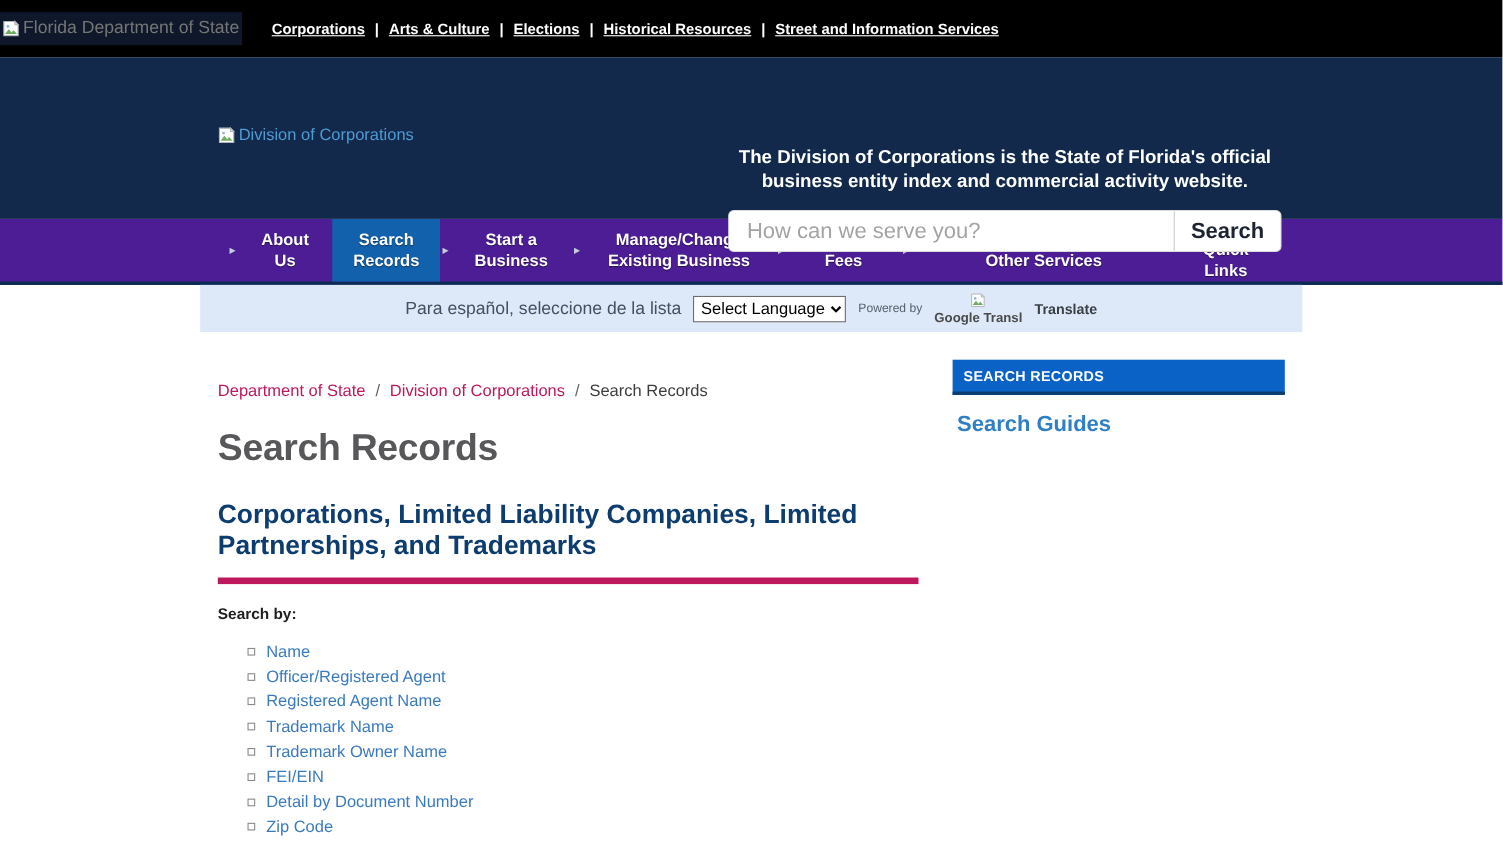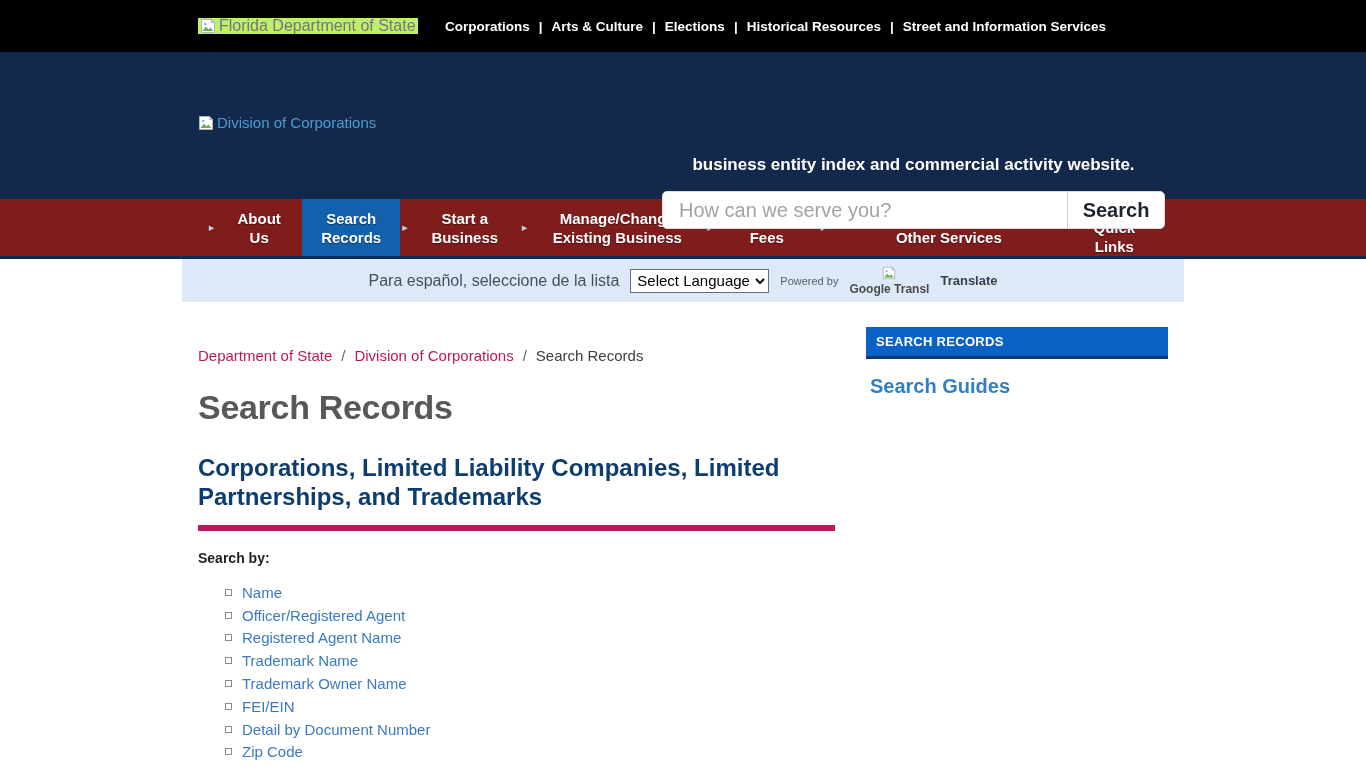--- a/index.html
+++ b/index.html
@@ -6,45 +6,45 @@
   html,body { margin:0; padding:0; }
   body {
     width:1366px; height:768px; overflow:hidden;
     background:#ffffff;
     font-family:"Liberation Sans", sans-serif;
   }
 
   
   .topbar { height:52px; background:#000000; display:flex; align-items:center; }
   .logo-ph {
-    margin-left:198px; width:220px; height:16px; background:#bef264;
+    width:220px; height:30px; background:#0f172a;
     display:flex; align-items:center; gap:3px; padding:0 2px; overflow:hidden; flex:none;
   }
   .logo-ph .alt { color:#767676; font-size:16px; white-space:nowrap; }
   .topnav { margin-left:27px; display:flex; align-items:center; gap:9px;
-            color:#ffffff; font-weight:bold; font-size:13.5px; white-space:nowrap; }
+            color:#ffffff; font-weight:bold; font-size:13.5px; white-space:nowrap;text-decoration:underline; }
   .topnav a { color:#ffffff; text-decoration:none; }
   .topnav .pipe { color:#ffffff; }
 
   
   .hero { height:147px; background:#12294b; position:relative; }
   .div-logo { position:absolute; left:198px; top:62px; display:flex; align-items:center; gap:3px; }
   .div-logo .alt { color:#4e9bd4; font-size:15px; }
   .hero-right { position:absolute; left:662px; top:80px; width:503px; text-align:center; }
   .tagline { color:#ffffff; font-weight:bold; font-size:17px; line-height:22px; margin:0 0 15px; }
   .searchbox { display:flex; height:38px; background:#ffffff; border-radius:5px;
                overflow:hidden; border:1px solid #dcdcdc; }
   .searchbox input { flex:1; border:none; outline:none; font-size:20px; padding:0 16px;
                      color:#333333; font-family:inherit; min-width:0; }
   .searchbox input::placeholder { color:#a3a3a3; }
   .searchbox button { width:97px; background:#ffffff; border:none; border-left:1px solid #cccccc;
                       font-size:20px; font-weight:bold; color:#1d2430; font-family:inherit; cursor:pointer; }
 
   
-  .mainnav { height:60px; background:#7f1d1d; border-bottom:3px solid #0a2c52;
+  .mainnav { height:60px; background:#4c1d95; border-bottom:3px solid #0a2c52;
              display:flex; justify-content:center; align-items:stretch; }
   .nav-arrow { color:#c3cedd; font-size:11px; display:flex; align-items:center; margin:0 2px; }
   .nav-arrow::before { content:"▸"; }
   .nav-item { display:flex; align-items:center; padding:0 18px; cursor:pointer; }
   .nav-item .lbl { display:block; color:#ffffff; font-weight:bold; font-size:15px;
                    line-height:19px; text-align:center; text-shadow:0 1px 1px rgba(0,0,0,.45); }
   .nav-item.active { background:#1261ac; }
   .nav-i0 .lbl { max-width:50px; }
   .nav-i1 .lbl { max-width:62px; }
   .nav-i2 .lbl { max-width:74px; }
@@ -120,21 +120,21 @@
     <svg class="bimg" width="16" height="16" viewBox="0 0 16 16">
       <path d="M1.5 1.5 h10 l3 3 v10 h-13 z" fill="#ffffff" stroke="#b0b4ba"></path>
       <path d="M11.5 1.5 v3 h3 z" fill="#e8eaed" stroke="#b0b4ba"></path>
       <path d="M2.5 13 l3.5-4.5 2.5 3 1.8-2 3.2 3.5 z" fill="#6fae62"></path>
       <circle cx="5.2" cy="6" r="1.3" fill="#8ab4d8"></circle>
     </svg>
     <span class="alt">Division of Corporations</span>
   </div>
   <div class="hero-right">
     <p class="tagline">
-      <br>
+      <span>The Division of Corporations is the State of Florida's official</span><br>
       <span>business entity index and commercial activity website.</span>
     </p>
     <div class="searchbox">
       <input type="text" placeholder="How can we serve you?" style="">
       <button>Search</button>
     </div>
   </div>
 </section>
 
 <nav class="mainnav">

